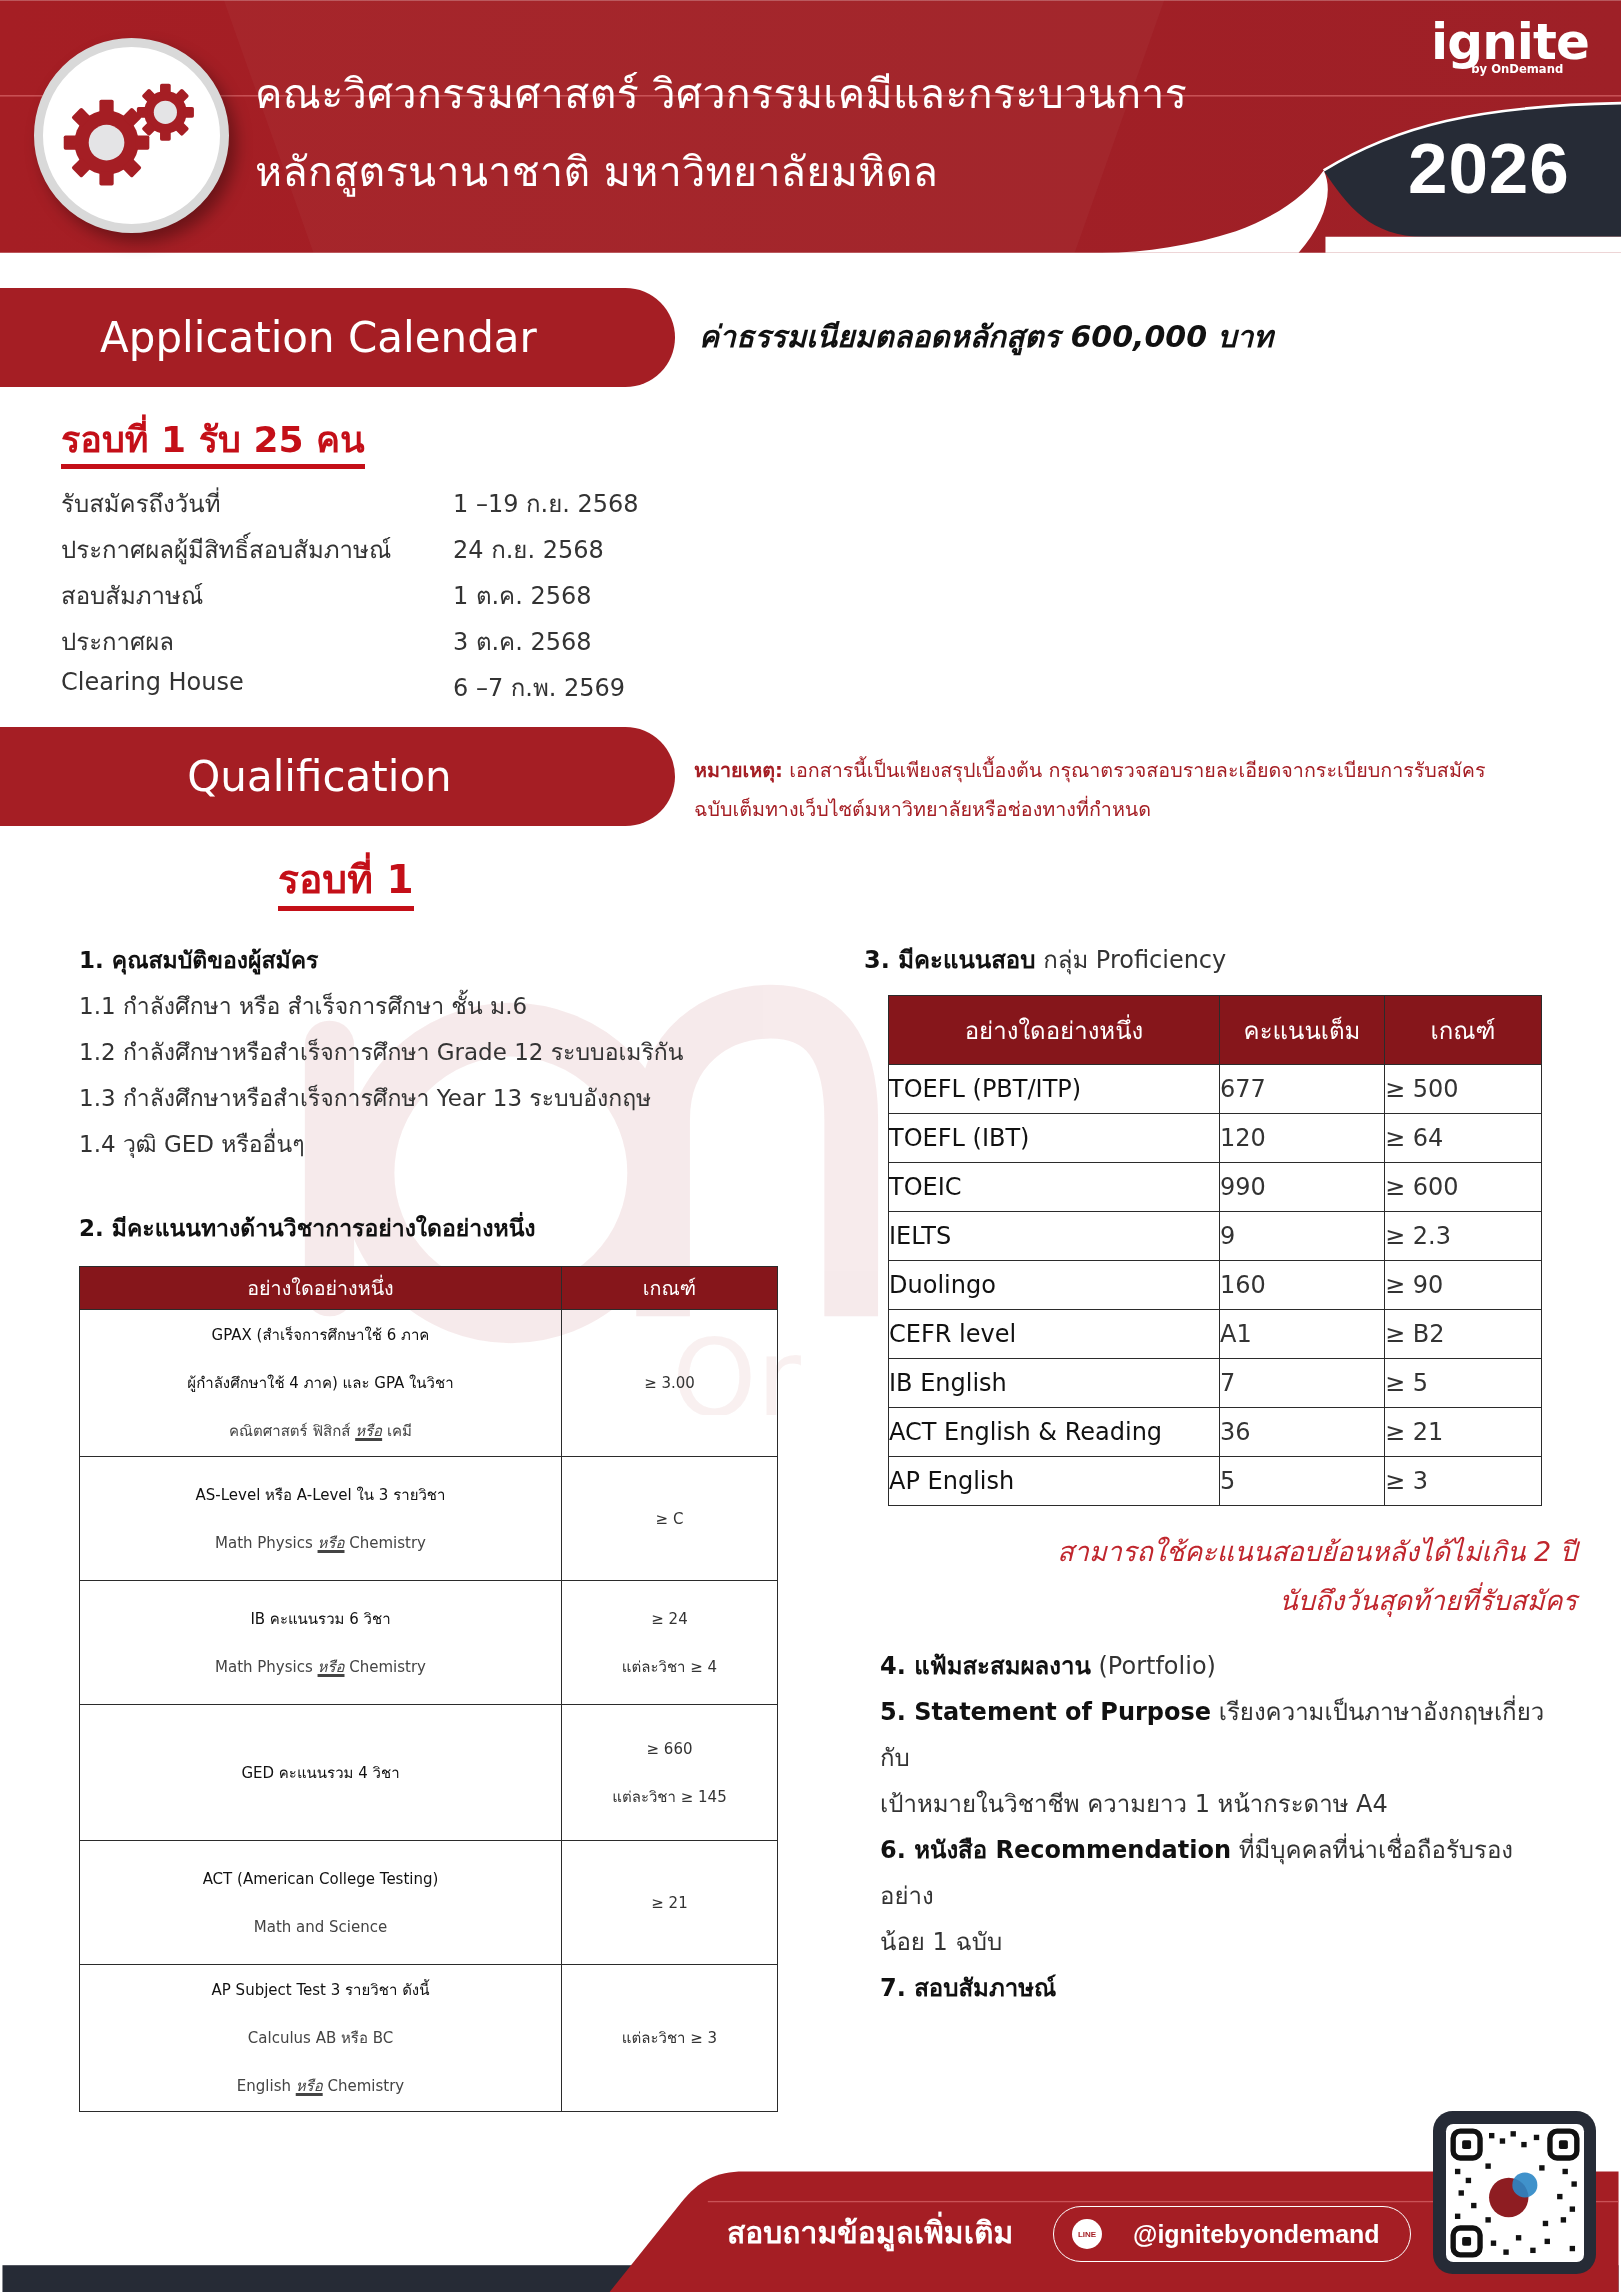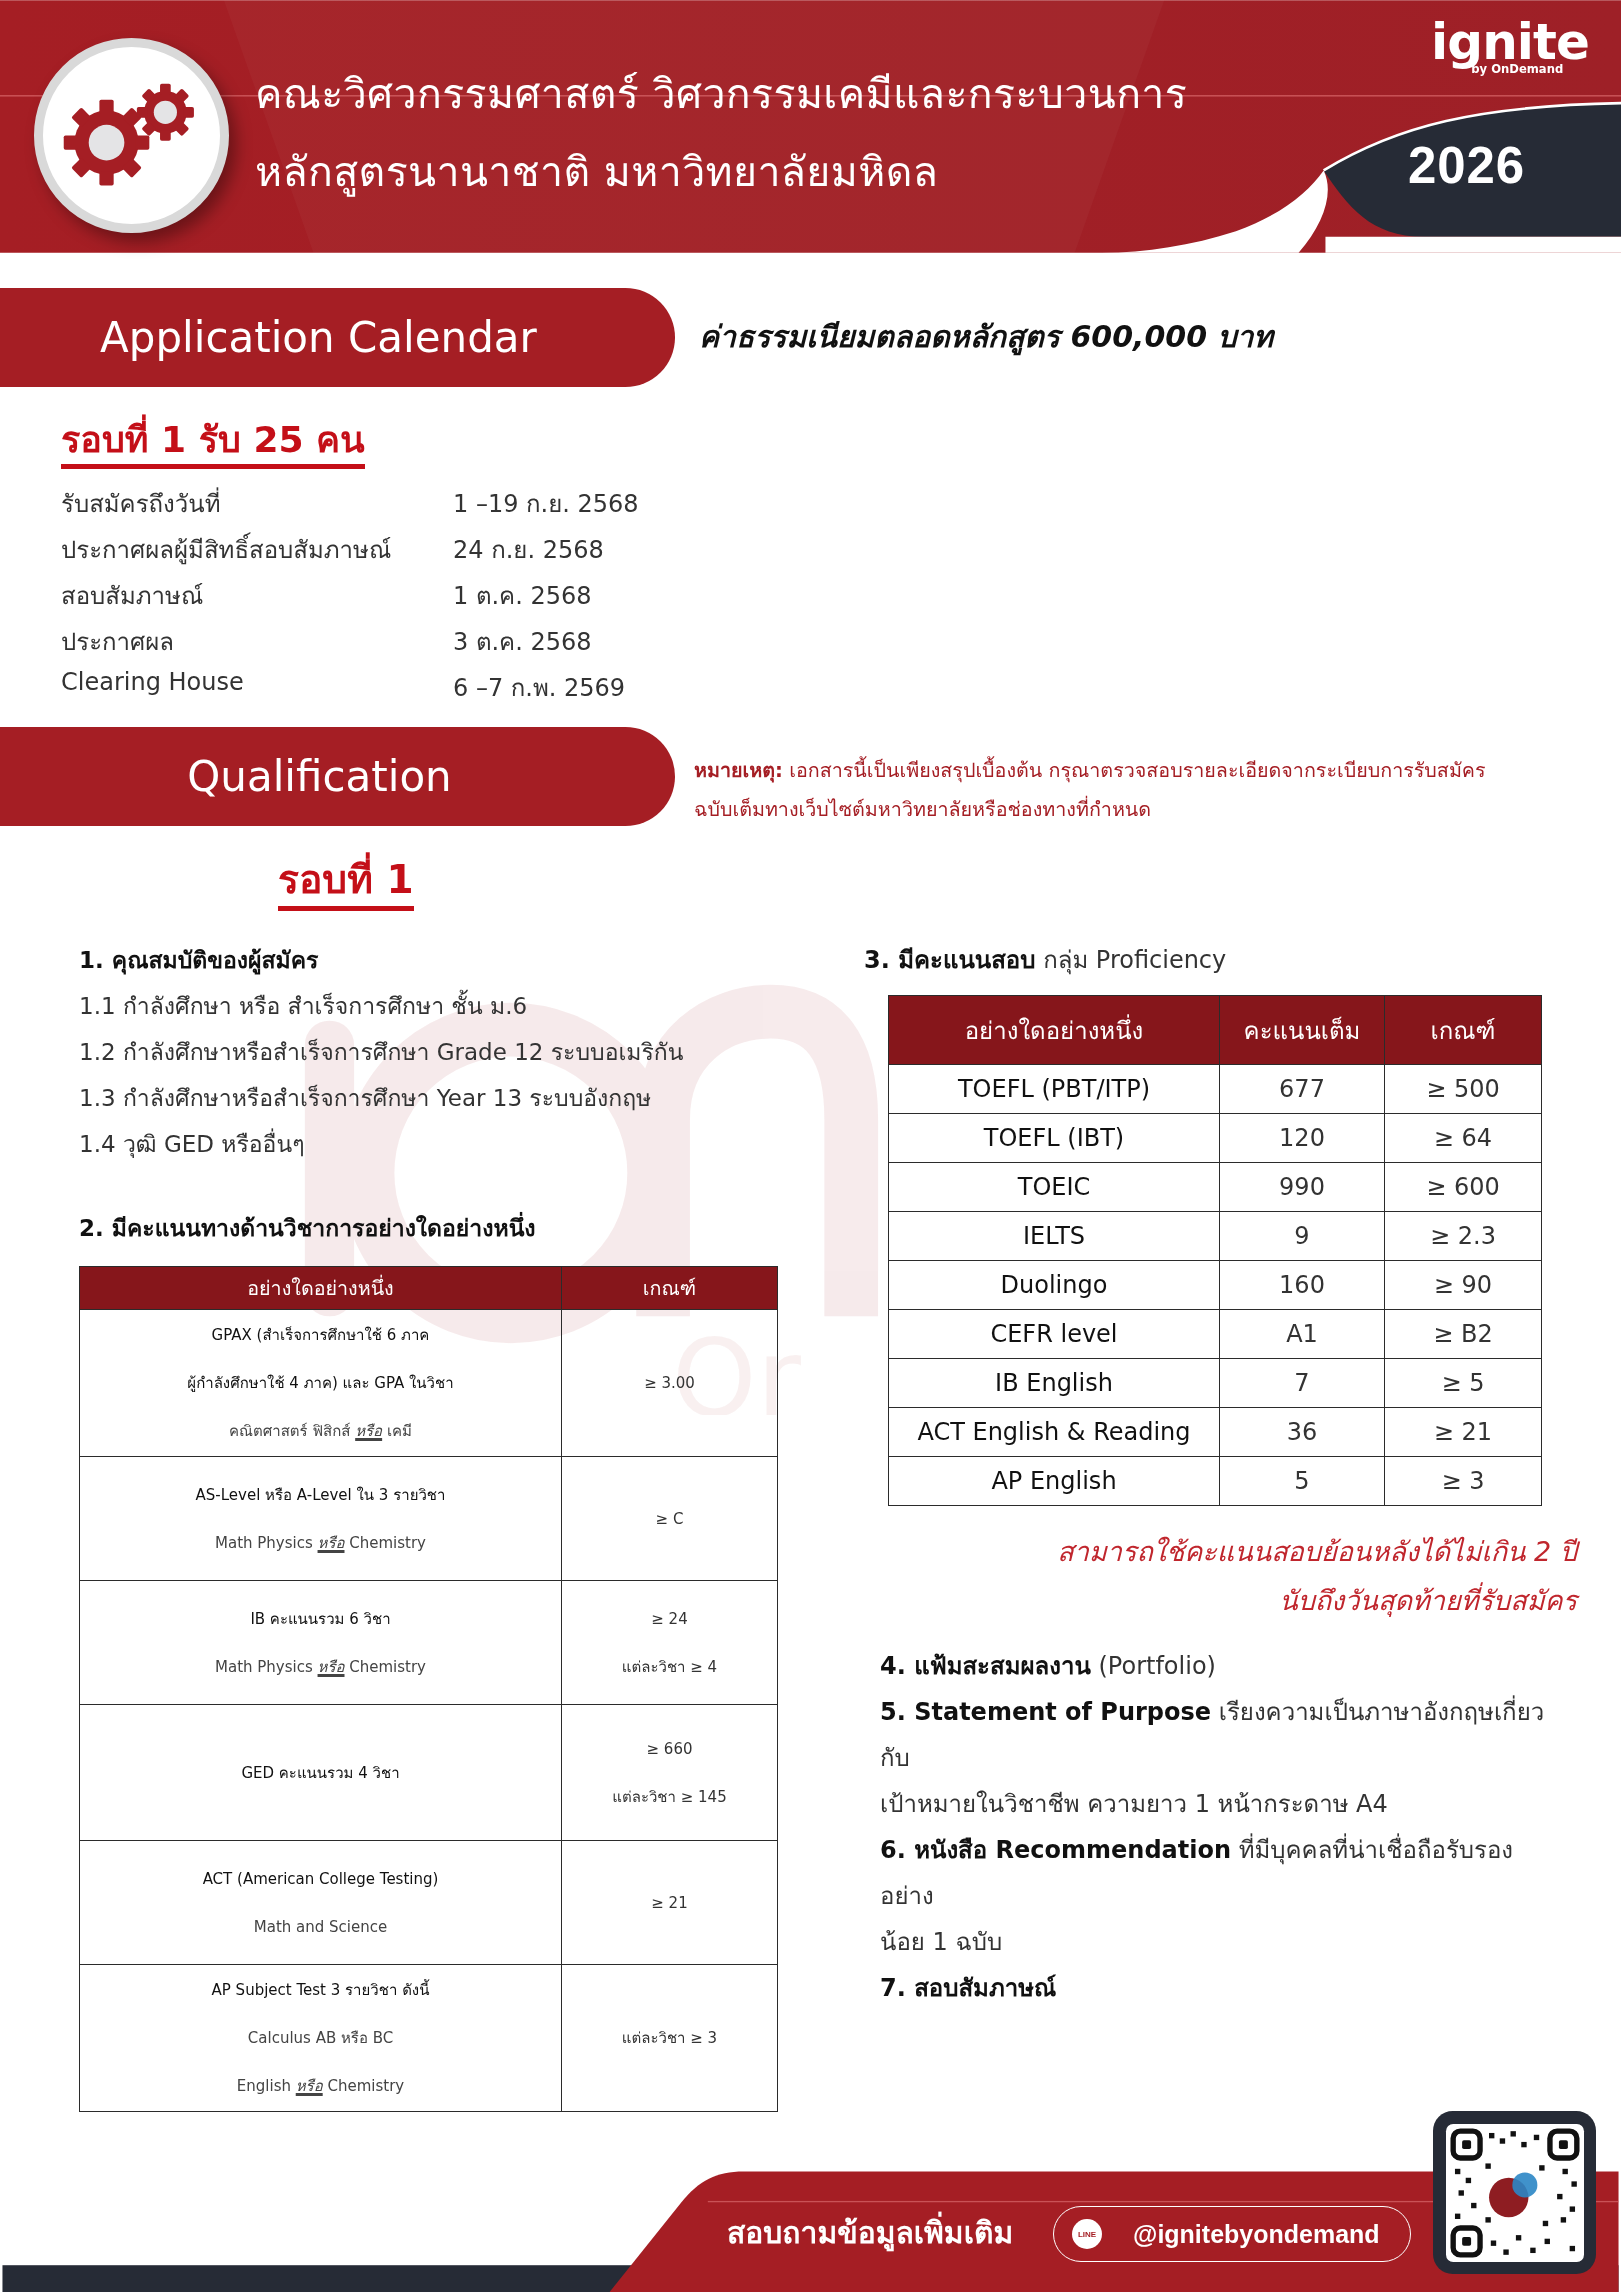--- a/index.html
+++ b/index.html
@@ -18,22 +18,22 @@
     .header-title {
       position: absolute; left: 255px; color: #fff; font-size: 41px; font-weight: normal;
       letter-spacing: 0.4px; white-space: nowrap; font-family: "DejaVu Sans", sans-serif;
     }
     .header-title.l1 { top: 61px; }
     .header-title.l2 { top: 139px; }
     .logo { position: absolute; left: 1431px; top: 16px; width: 134px; color: #fff; text-align: right; }
     .logo .word { font-family: "DejaVu Sans", sans-serif; font-weight: bold; font-size: 50px; line-height: 52px; letter-spacing: -0.9px; }
     .logo .sub { font-family: "DejaVu Sans", sans-serif; font-weight: bold; font-size: 11.6px; line-height: 12.5px; margin-top: -5.4px; margin-right: 1.8px; }
     .year {
-      position: absolute; left: 1408px; top: 136px; color: #fff; font-family: "Liberation Sans", sans-serif;
-      font-weight: bold; font-size: 51px; letter-spacing: 0.9px;
+      position: absolute; left: 1408px; top: 128px; color: #fff; font-family: "Liberation Sans", sans-serif;
+      font-weight: bold; font-size: 71px; letter-spacing: 0.9px;
     }
 
     
     .section-bar {
       position: absolute; left: 0; width: 675px; height: 99px; background: #a51e24;
       border-radius: 0 50px 50px 0; color: #fff; font-family: "DejaVu Sans", sans-serif;
       font-size: 42px; display: flex; align-items: center;
     }
     .section-bar.cal { top: 288px; padding-left: 100px; }
     .section-bar.qual { top: 727px; justify-content: center; padding-right: 36px; }
@@ -84,21 +84,21 @@
     .acad-table u { text-decoration: underline; font-style: italic; text-decoration-thickness: 2.7px; }
 
     
     .rc-heading { position: absolute; left: 864px; top: 940px; font-size: 24px; color: #333; white-space: nowrap; }
     .rc-heading b { color: #111; }
     .prof-table { position: absolute; left: 888px; top: 995px; width: 654px; }
     .prof-table th {
       background: #86161b; color: #fff; font-weight: normal; font-size: 24px; height: 69px;
       border: 1.8px solid #2b2b2b;
     }
-    .prof-table td { border: 1.8px solid #2b2b2b; height: 49px; text-align: center; font-size: 24px; color: #333; }
+    .prof-table td { border: 1.8px solid #2b2b2b; height: 49px; text-align: left; font-size: 24px; color: #333; }
     .prof-table td.name { color: #111; width: 331px; }
     .prof-table td.max { width: 165px; }
 
     .red-note {
       position: absolute; left: 896px; top: 1527px; width: 681px; text-align: right;
       color: #c0262d; font-style: italic; font-size: 27px; line-height: 49px;
     }
     .rc-items { position: absolute; left: 880px; top: 1643px; width: 681px; }
     .rc-items .it { font-size: 24px; line-height: 46px; color: #333; }
     .rc-items .it b { color: #111; font-weight: bold; }

